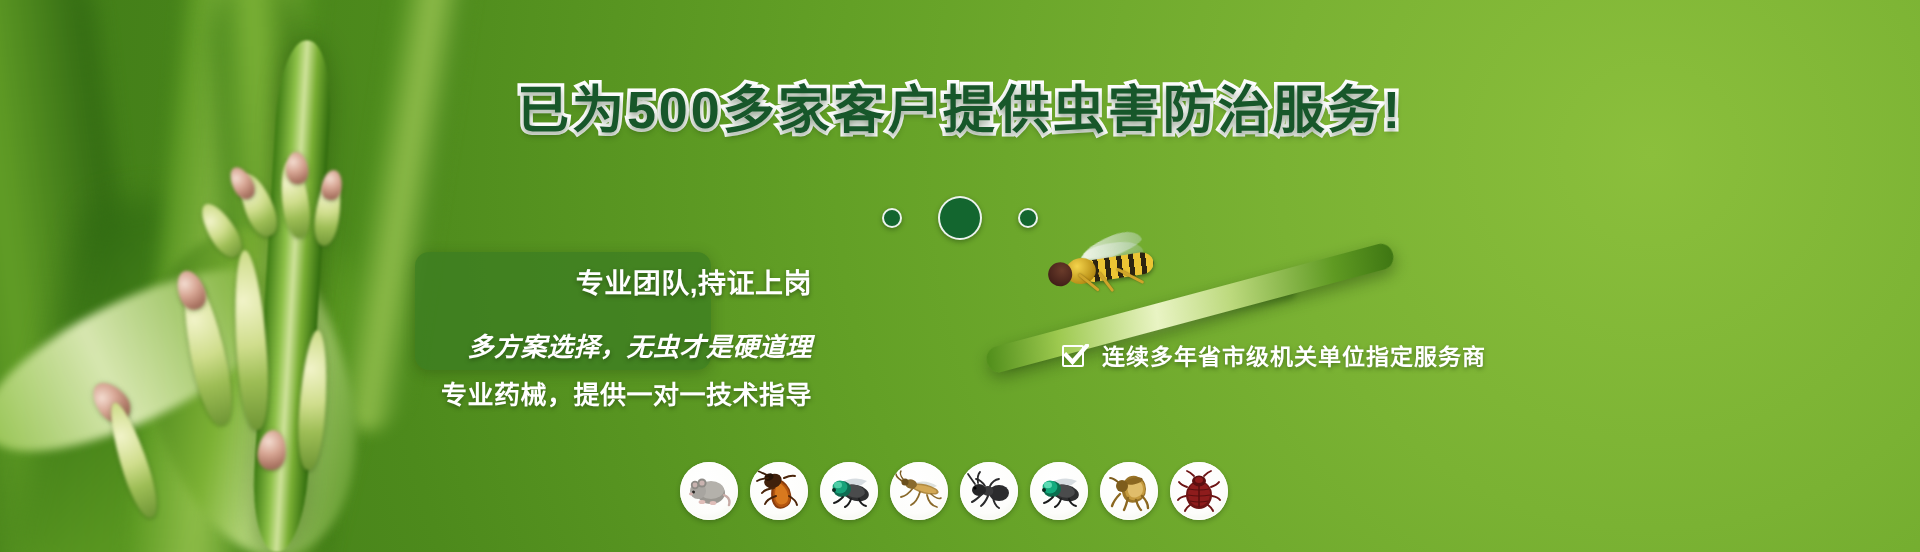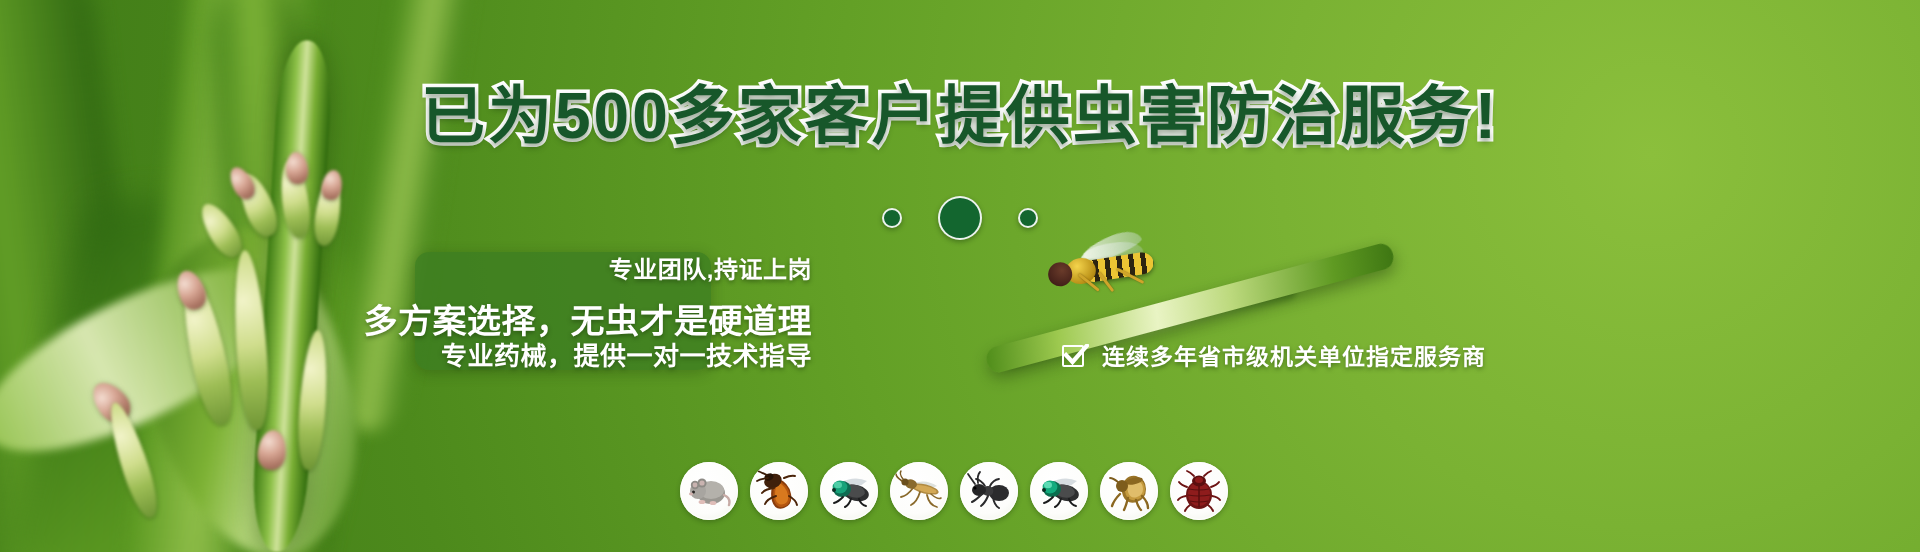--- a/index.html
+++ b/index.html
@@ -121,21 +121,21 @@
     transform:rotate(4deg); filter:blur(.6px);
   }
   .fly .leg{
     position:absolute; height:3px; background:#cfa52a; border-radius:2px;
     box-shadow:0 0 2px rgba(80,55,5,.6);
   }
 
   
   .headline{
     position:absolute; left:0; right:0; top:84px; text-align:center;
-    font-size:64px; line-height:1; letter-spacing:3px; font-weight:bold;
+    font-size:52px; line-height:1; letter-spacing:3px; font-weight:bold;
     white-space:nowrap;
     color:#17572a;
     -webkit-text-stroke:7px #ffffff;
     paint-order:stroke fill;
     text-shadow:
       0 4px 6px rgba(20,50,10,.45),
       0 0 2px rgba(255,255,255,.9);
   }
 
   
@@ -156,23 +156,23 @@
     background:rgba(58,124,33,.72);
     border-radius:14px 14px 14px 14px;
     box-shadow:0 3px 14px rgba(20,45,8,.28);
   }
   .promo-lines{
     position:absolute; left:300px; top:258px; width:560px;
     color:#ffffff; font-weight:bold; white-space:nowrap;
     text-shadow:0 2px 4px rgba(25,55,10,.55);
     text-align:right; padding-right:48px;
   }
-  .promo-lines .l1{ font-size:24px; line-height:1; letter-spacing:.5px; }
-  .promo-lines .l2{ font-size:34px; line-height:1; letter-spacing:.5px; margin-top:22px; }
-  .promo-lines .l3{ font-size:26px; line-height:1; letter-spacing:.5px; margin-top:5px;
+  .promo-lines .l1{ font-size:28px; line-height:1; letter-spacing:.5px;margin-top:12px; }
+  .promo-lines .l2{ font-size:26px; line-height:1; letter-spacing:.5px; margin-top:36px;font-style:italic; }
+  .promo-lines .l3{ font-size:26px; line-height:1; letter-spacing:.5px; margin-top:22px;
                     padding-right:0; }
 
   
   .checklist{
     position:absolute; left:1060px; top:338px; color:#fff;
   }
   .check-row{ display:flex; align-items:center; margin-bottom:24px;justify-content:space-between; }
   .check-ico{ width:30px; height:30px; position:relative; flex:0 0 auto; margin-right:12px; }
   .check-ico .bx{
     position:absolute; left:2px; top:5px; width:22px; height:22px;

